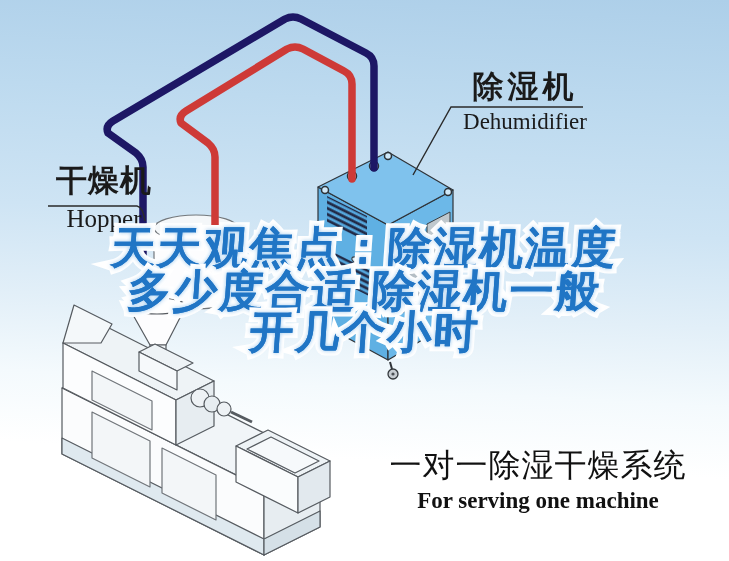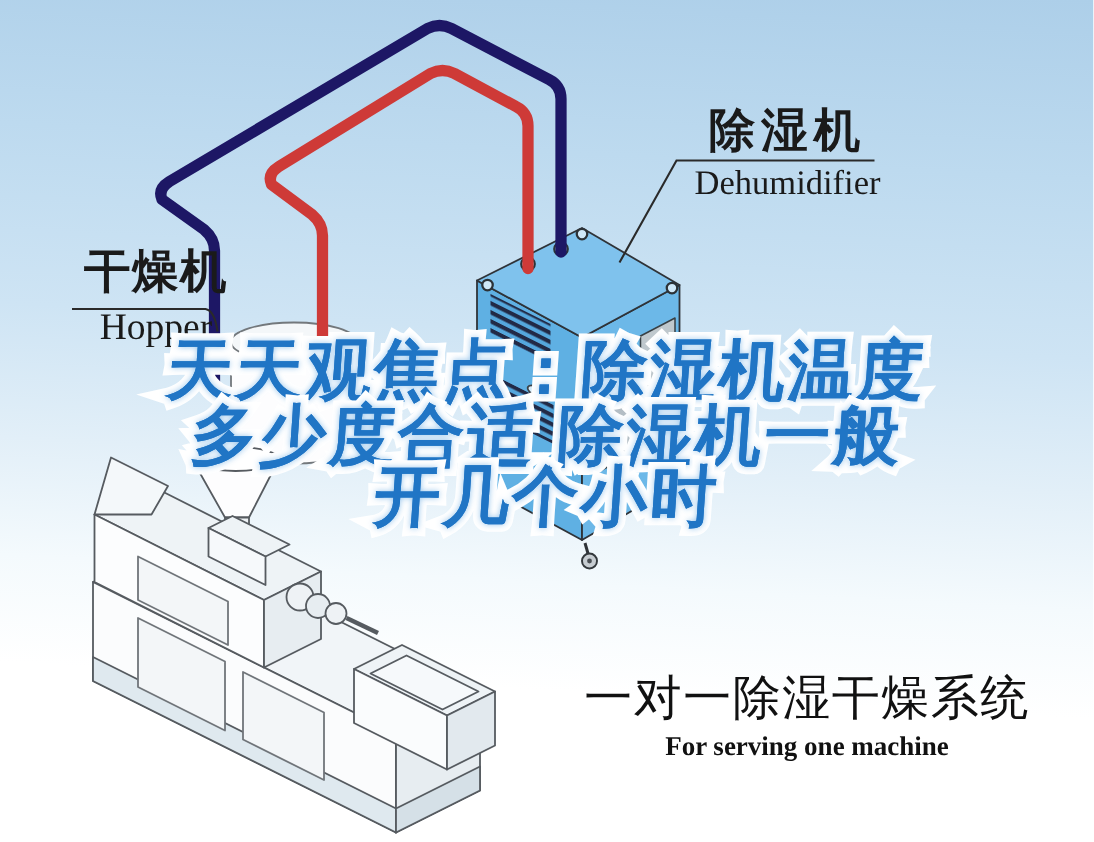--- a/index.html
+++ b/index.html
@@ -26,21 +26,21 @@
   .hl1{top:226px;} .hl2{top:269px;} .hl3{top:310px;}
   .hl-stroke{position:absolute;left:0;right:0;color:#2075c5;
     -webkit-text-stroke:10px #ffffff;paint-order:stroke fill;
     text-shadow:0 0 4px rgba(130,185,232,.9);}
   .hl-fill{position:relative;color:#2075c5;}
 
   
   .caption{position:absolute;left:378px;top:447px;width:320px;z-index:2;text-align:center;
     color:#111;font-family:"Liberation Serif",serif;}
   .caption-zh{font-size:32px;font-weight:400;letter-spacing:1px;line-height:1.15;}
-  .caption-en{font-size:18px;font-weight:700;line-height:1.1;margin-top:4px;}
+  .caption-en{font-size:23px;font-weight:700;line-height:1.1;margin-top:4px;}
 </style>
 </head>
 <body>
 
 <div class="canvas">
 
   <svg class="illustration" width="729" height="561" viewBox="0 0 729 561">
     <defs>
       <pattern id="ventPat" width="10" height="5.4" patternUnits="userSpaceOnUse" patternTransform="rotate(26.5)">
         <rect width="10" height="5.4" fill="#55a7dd"></rect>

